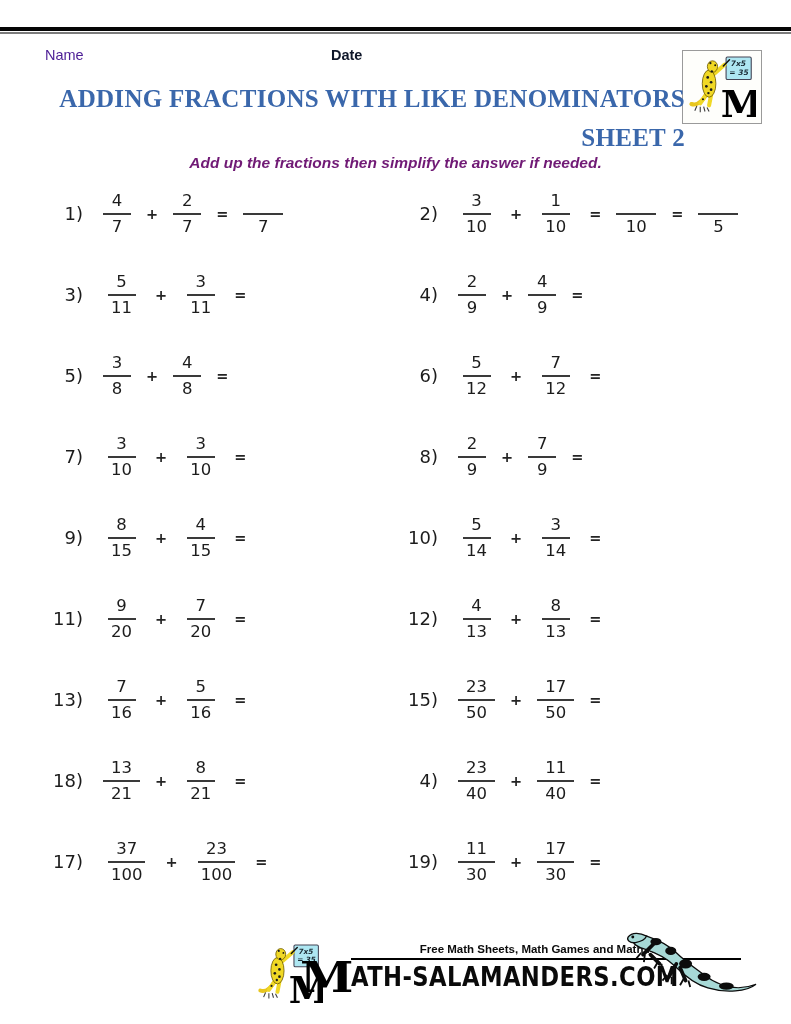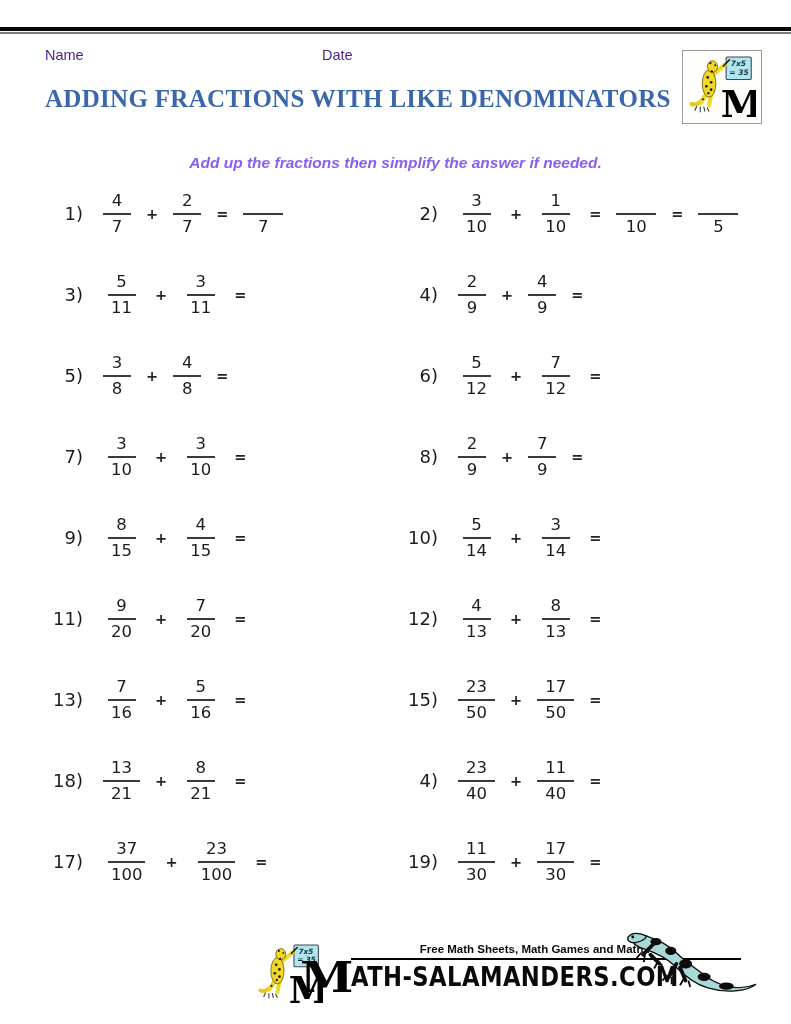--- a/index.html
+++ b/index.html
@@ -1,29 +1,29 @@
 <!DOCTYPE html>
 <html><head>
 <meta charset="utf-8">
 <style>
   html,body{margin:0;padding:0;background:#ffffff;}
   body{width:791px;height:1024px;position:relative;overflow:hidden;
        font-family:"Liberation Sans", sans-serif;color:#1c1c1c;}
   .top-rule{position:absolute;top:27px;left:0;width:791px;height:1px;background:#fff;
             border-top:4px solid #050505;border-bottom:2px solid #7c7c7c;}
   .name-label{position:absolute;top:47px;left:45px;font-size:14.5px;color:#4c1d95;}
-  .date-label{position:absolute;top:47px;left:322px;font-size:14.5px;color:#4c1d95;}
+  .date-label{position:absolute;top:47px;left:331px;font-size:14.5px;color:#0f172a;font-weight:bold;}
   .corner-logo{position:absolute;top:50px;left:682px;width:78px;height:72px;
                border:1px solid #9a9a9a;background:#fefefb;display:flex;
                align-items:center;justify-content:center;}
   .page-title{position:absolute;top:79px;left:45px;width:640px;
               font-family:"Liberation Serif", serif;font-weight:600;
               font-size:25px;line-height:39px;letter-spacing:0.3px;}
   .instruction{position:absolute;top:154px;left:0;width:791px;text-align:center;
-               font-style:italic;font-weight:bold;font-size:15.5px;color:#8b5cf6;}
+               font-style:italic;font-weight:bold;font-size:15.5px;color:#701a75;}
   .problems-grid{position:absolute;top:173px;left:45px;width:712px;
                  display:grid;grid-template-columns:355px 1fr;grid-auto-rows:81px;}
   .problem{display:flex;align-items:center;}
   .pnum{min-width:38px;text-align:right;margin-right:20px;font-size:18px;
         font-family:"DejaVu Sans", sans-serif;}
   .frac{display:inline-flex;flex-direction:column;align-items:center;
         font-size:16.5px;font-family:"DejaVu Sans", sans-serif;line-height:1.22;}
   .fn{padding:1px 8px 2px;border-bottom:2px solid #3a3a3a;min-height:20px;
       min-width:12px;text-align:center;}
   .fd{padding:2px 8px 0;}
@@ -87,22 +87,23 @@
 
 <span class="name-label">Name</span>
 <span class="date-label">Date</span>
 
 <div class="corner-logo">
   <svg width="74" height="68" viewBox="0 0 100 100">
     <use href="#sala-sym"></use>
   </svg>
 </div>
 
-<div class="page-title" style="color: rgb(58, 103, 171);">
+<div class="page-title" style="color: rgb(58, 103, 171); text-align: right;">
   <div>ADDING FRACTIONS WITH LIKE DENOMINATORS</div>
+  <div>SHEET 2</div>
 </div>
 
 <div class="instruction">Add up the fractions then simplify the answer if needed.</div>
 
 <div class="problems-grid">
     <div class="problem">
       <span class="pnum">1)</span>
       <span class="frac">
         <span class="fn">4</span>
         <span class="fd">7</span>

